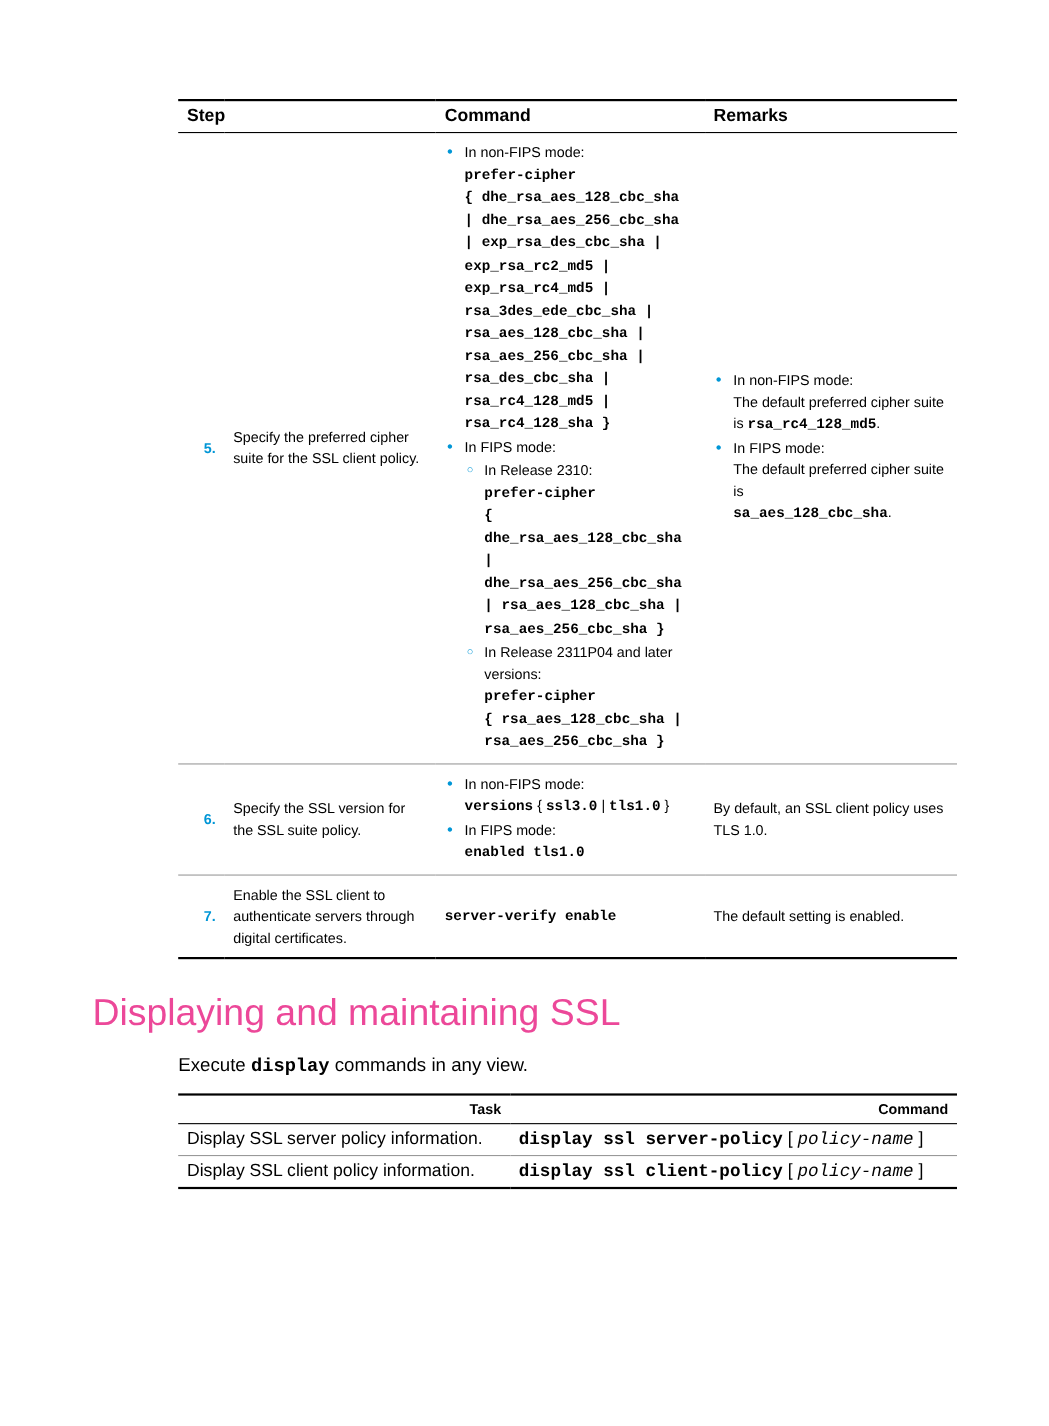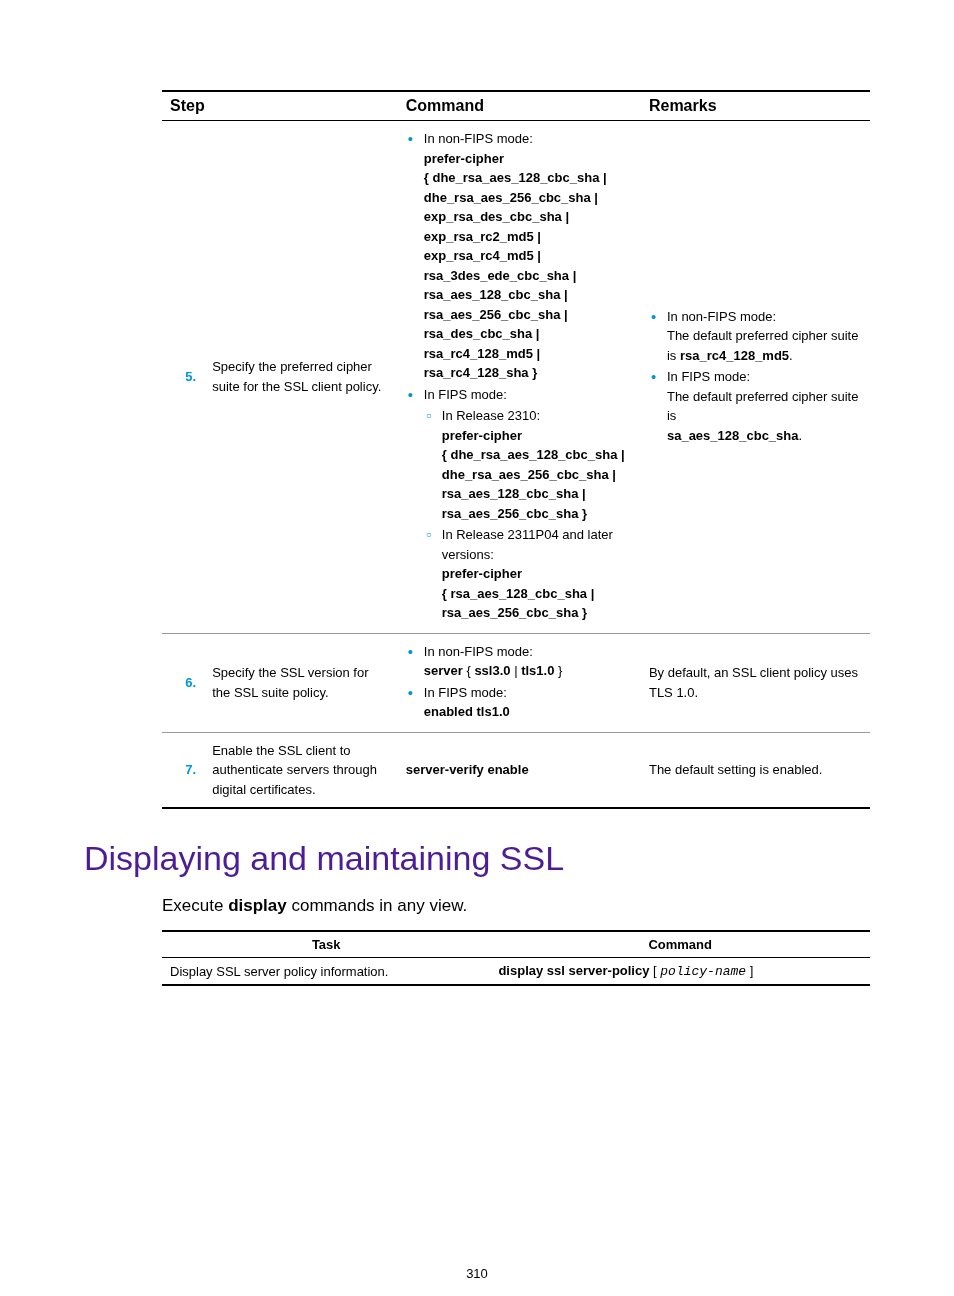--- a/index.html
+++ b/index.html
@@ -87,56 +87,56 @@
     content: "○";
     position: absolute;
     left: -16px;
     color: #0096d6;
     font-size: 10px;
     line-height: 1.9;
   }
   h1.section {
     font-family: Arial, Helvetica, sans-serif;
     font-weight: normal;
-    color: #4c1d95;
+    color: #ec4899;
     font-size: 34px;
     margin: 30px 0 18px 0;
   }
   .intro {
     margin: 0 0 14px 78px;
     font-size: 17px;
   }
   table.task-table {
     border-top: 2px solid #000;
     border-bottom: 2px solid #000;
     margin-left: 78px;
     width: calc(100% - 78px);
   }
   table.task-table th {
-    text-align: center;
+    text-align: right;
     font-weight: bold;
     padding: 5px 8px;
     border-bottom: 1.5px solid #000;
     font-size: 13px;
   }
   table.task-table td {
     padding: 5px 8px;
     border-bottom: 1px solid #999;
-    font-size: 13px;
+    font-size: 16px;
     margin-top: 32px;
   }
   table.task-table tr:last-child td {
     border-bottom: none;
   }
   .page-num {
     text-align: center;
     font-size: 13px;
     margin-top: 280px;
   }
-  .b { font-weight: bold; }
+  .b { font-weight: bold; font-family: Liberation Mono, monospace; }
   .i { font-style: italic; font-family: Liberation Mono, monospace; }
   .table-wrap { margin-left: 78px; width: calc(100% - 78px); }
 </style>
 </head>
 <body>
 
 <div class="table-wrap">
 <table class="main-table">
   <thead>
     <tr>
@@ -188,21 +188,21 @@
       </td>
     </tr>
 
     <tr>
       <td class="step-num">6.</td>
       <td class="step-desc">Specify the SSL version for the SSL suite policy.</td>
       <td class="col-command">
         <ul class="bul">
           <li>
             <span>In non-FIPS mode:</span><br>
-            <span class="b">server</span><span> { </span><span class="b">ssl3.0</span><span> | </span><span class="b">tls1.0</span><span> }</span>
+            <span class="b">versions</span><span> { </span><span class="b">ssl3.0</span><span> | </span><span class="b">tls1.0</span><span> }</span>
           </li>
           <li>
             <span>In FIPS mode:</span><br>
             <span class="b">enabled tls1.0</span>
           </li>
         </ul>
       </td>
       <td class="col-remarks">By default, an SSL client policy uses TLS 1.0.</td>
     </tr>
 
@@ -229,16 +229,22 @@
       <th>Command</th>
     </tr>
   </thead>
   <tbody>
     <tr>
       <td>Display SSL server policy information.</td>
       <td>
         <span class="b">display ssl server-policy</span><span> [ </span><span class="i">policy-name</span><span> ]</span>
       </td>
     </tr>
+    <tr>
+      <td>Display SSL client policy information.</td>
+      <td>
+        <span class="b">display ssl client-policy</span><span> [ </span><span class="i">policy-name</span><span> ]</span>
+      </td>
+    </tr>
   </tbody>
 </table>
 
 <div class="page-num">310</div>
 
 </body></html>

